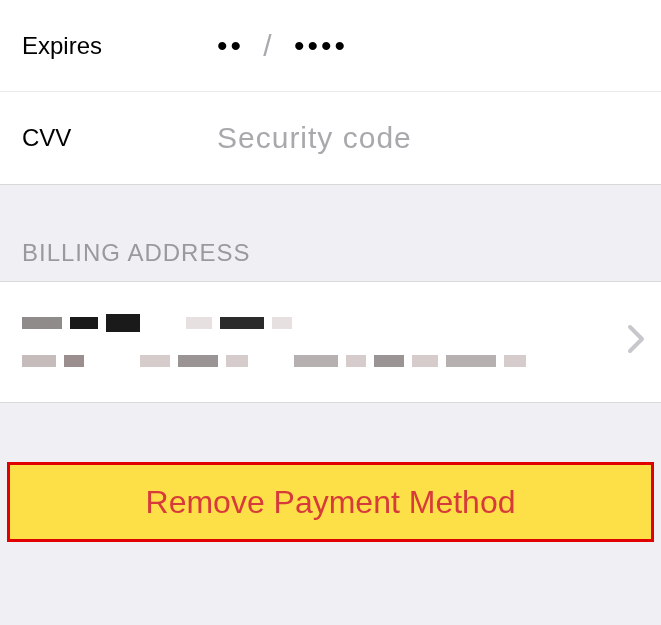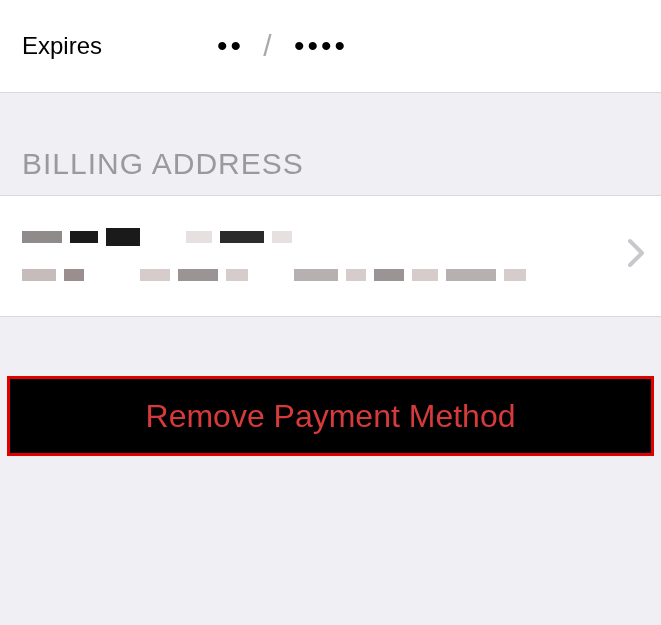--- a/index.html
+++ b/index.html
@@ -32,21 +32,21 @@
     outline: none;
     background: transparent;
     color: #a9a9ad;
     letter-spacing: 1px;
   }
   .row-value::placeholder { color: #a9a9ad; }
   .expires-value { color: #000; letter-spacing: 3px; }
   .expires-value .sep { color: #a9a9ad; margin: 0 8px; font-weight: 300; }
   .section-header {
     padding: 54px 22px 14px 22px;
-    font-size: 30px;
+    font-size: 24px;
     letter-spacing: 1px;
     color: #99999e;
   }
   .address-row {
     display: flex;
     align-items: center;
     min-height: 120px;
     padding: 24px 10px 24px 22px;
   }
   .address-content {
@@ -66,21 +66,21 @@
     background: #c9c3c3;
   }
   .chevron {
     flex: 0 0 auto;
     color: #c7c7cc;
     padding-right: 6px;
   }
   .spacer { height: 60px; }
   .remove-btn {
     width: 100%;
-    background: #000000;
+    background: #fde047;
     border-top: 1px solid #d9d9d9;
     border-bottom: 1px solid #d9d9d9;
     border-left: 0; border-right: 0;
     color: #d73a3a;
     font-size: 32px;
     font-weight: 400;
     height: 78px;
     cursor: pointer;
   }
   .highlight-box {
@@ -94,20 +94,24 @@
 <body>
 
 <div class="group top-group">
   <div class="row">
     <div class="row-label">Expires</div>
     <div class="row-value expires-value">
       <span>••</span>
       <span class="sep">/</span>
       <span>••••</span>
     </div>
+  </div>
+  <div class="row">
+    <div class="row-label">CVV</div>
+    <input class="row-value" type="text" placeholder="Security code" style="">
   </div>
 </div>
 
 <div class="section-header">BILLING ADDRESS</div>
 
 <div class="group">
   <div class="address-row">
     <div class="address-content">
       <div class="pixel-line">
         <span class="px" style="width:40px;background:#8f8b8b"></span>

